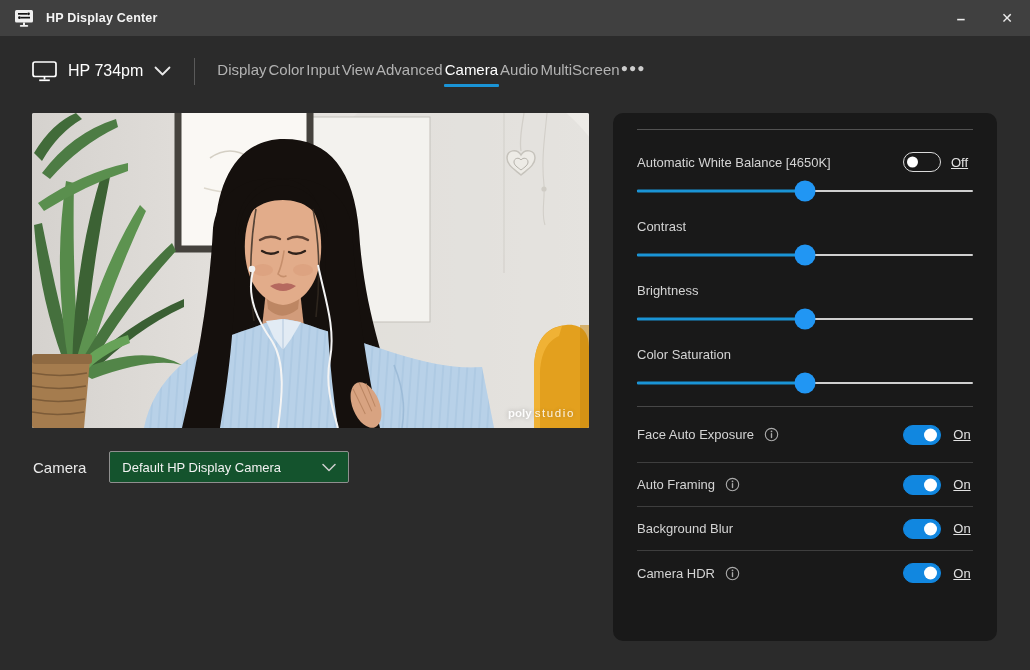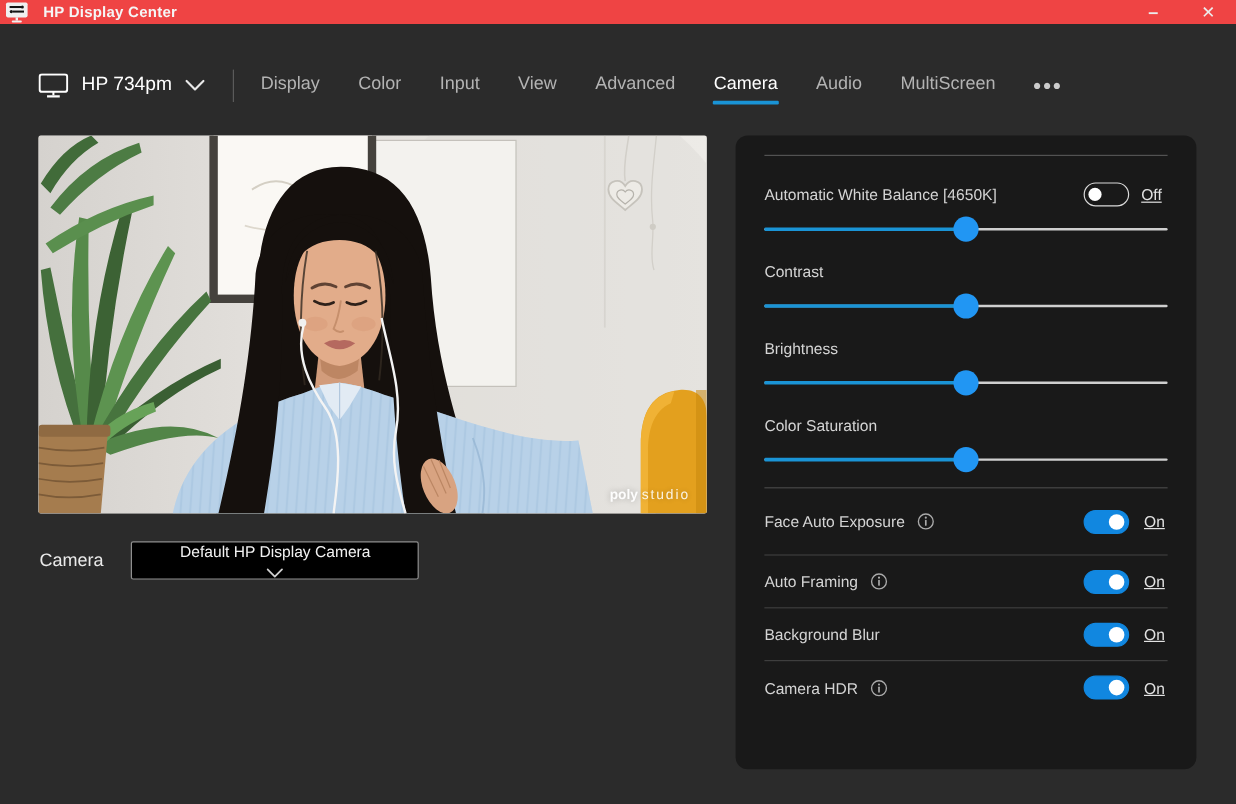--- a/index.html
+++ b/index.html
@@ -1,54 +1,54 @@
 <!DOCTYPE html>
 <html style="--accent: #1a94d6; --toggle_on: #1187e0; --slider_thumb: #2196f3; --slider_track_rest: #cfcfcf;"><head>
 <meta charset="utf-8">
 <style>
   * { margin:0; padding:0; box-sizing:border-box; }
   body { background:#1a1a1a; font-family:"Liberation Sans", sans-serif; }
   .app { position:relative; width:1030px; height:670px; background:#2b2b2b; overflow:hidden; }
 
   
-  .titlebar { position:absolute; top:0; left:0; right:0; height:20px; background:#ef4444;
-              display:flex; align-items:center; padding-left:4px; }
+  .titlebar { position:absolute; top:0; left:0; right:0; height:36px; background:#404040;
+              display:flex; align-items:center; padding-left:14px; }
   .app-logo { display:flex; align-items:center; }
   .titlebar-title { margin-left:12px; font-size:12.5px; font-weight:700; color:#f5f5f5; letter-spacing:.2px; }
   .titlebar-spacer { flex:1; }
   .win-btn { width:46px; height:32px; display:flex; align-items:center; justify-content:center;
              color:#ececec; font-size:14px; cursor:default; }
   .win-btn.min { font-weight:700; font-size:15px; }
 
   
   .header { position:absolute; top:52px; left:32px; right:20px; height:38px; display:flex; align-items:center; }
   .device { display:flex; align-items:center; gap:11px; cursor:default; }
   .device-name { font-size:16px; color:#ffffff; }
   .v-divider { width:1px; height:27px; background:#5a5a5a; margin:0 21px 0 23px; }
-  .tabs { display:flex; align-items:flex-end; gap:30px; }
+  .tabs { display:flex; align-items:flex-start; }
   .tab { position:relative; font-size:15px; color:#b3b3b3; padding:7px 1px 11px; cursor:default; }
   .tab.active { color:#ffffff; }
   .tab.active::after { content:""; position:absolute; left:0; right:0; bottom:2px; height:3px;
                        background:var(--accent); border-radius:1px; }
   .tab-overflow { font-size:12px; color:#cccccc; letter-spacing:1px; padding:7px 0 11px; cursor:default; }
 
   
   .video { position:absolute; left:32px; top:113px; width:557px; height:315px; border-radius:2px;
            overflow:hidden; background:#dedcd8; }
   .video svg { display:block; width:100%; height:100%; }
   .watermark { position:absolute; right:14px; bottom:9px; display:flex; align-items:center; gap:3px;
                font-size:11.5px; color:rgba(255,255,255,.95); text-shadow:0 0 5px rgba(0,0,0,.25); }
   .wm-bold { font-weight:700; }
   .wm-light { font-weight:400; letter-spacing:1.6px; opacity:.92; }
 
   
   .camera-row { position:absolute; left:33px; top:451px; display:flex; align-items:center; gap:23px; }
   .camera-label { font-size:15px; color:#eaeaea; }
-  .camera-select { width:240px; height:32px; background:#000000; border:1px solid #8f8f8f; border-radius:2px;
-                   display:flex; align-items:center; justify-content:space-between; padding:0 12px; cursor:default;flex-direction:column; }
+  .camera-select { width:240px; height:32px; background:#14532d; border:1px solid #8f8f8f; border-radius:2px;
+                   display:flex; align-items:center; justify-content:space-between; padding:0 12px; cursor:default; }
   .camera-select-value { font-size:13px; color:#f2f2f2; }
 
   
   .panel { position:absolute; left:613px; top:113px; width:384px; height:528px; background:#191919;
            border-radius:10px; padding:10px 24px 0; }
   .panel-header { display:flex; align-items:center; gap:14px; height:32px; }
   .panel-title { font-size:15px; font-weight:700; color:#ffffff; letter-spacing:.2px; }
   .panel-divider { height:1px; background:#525252; margin-top:6px; }
   .info-icon { display:none; line-height:0; }
   .info-icon.visible { display:inline-flex; }

